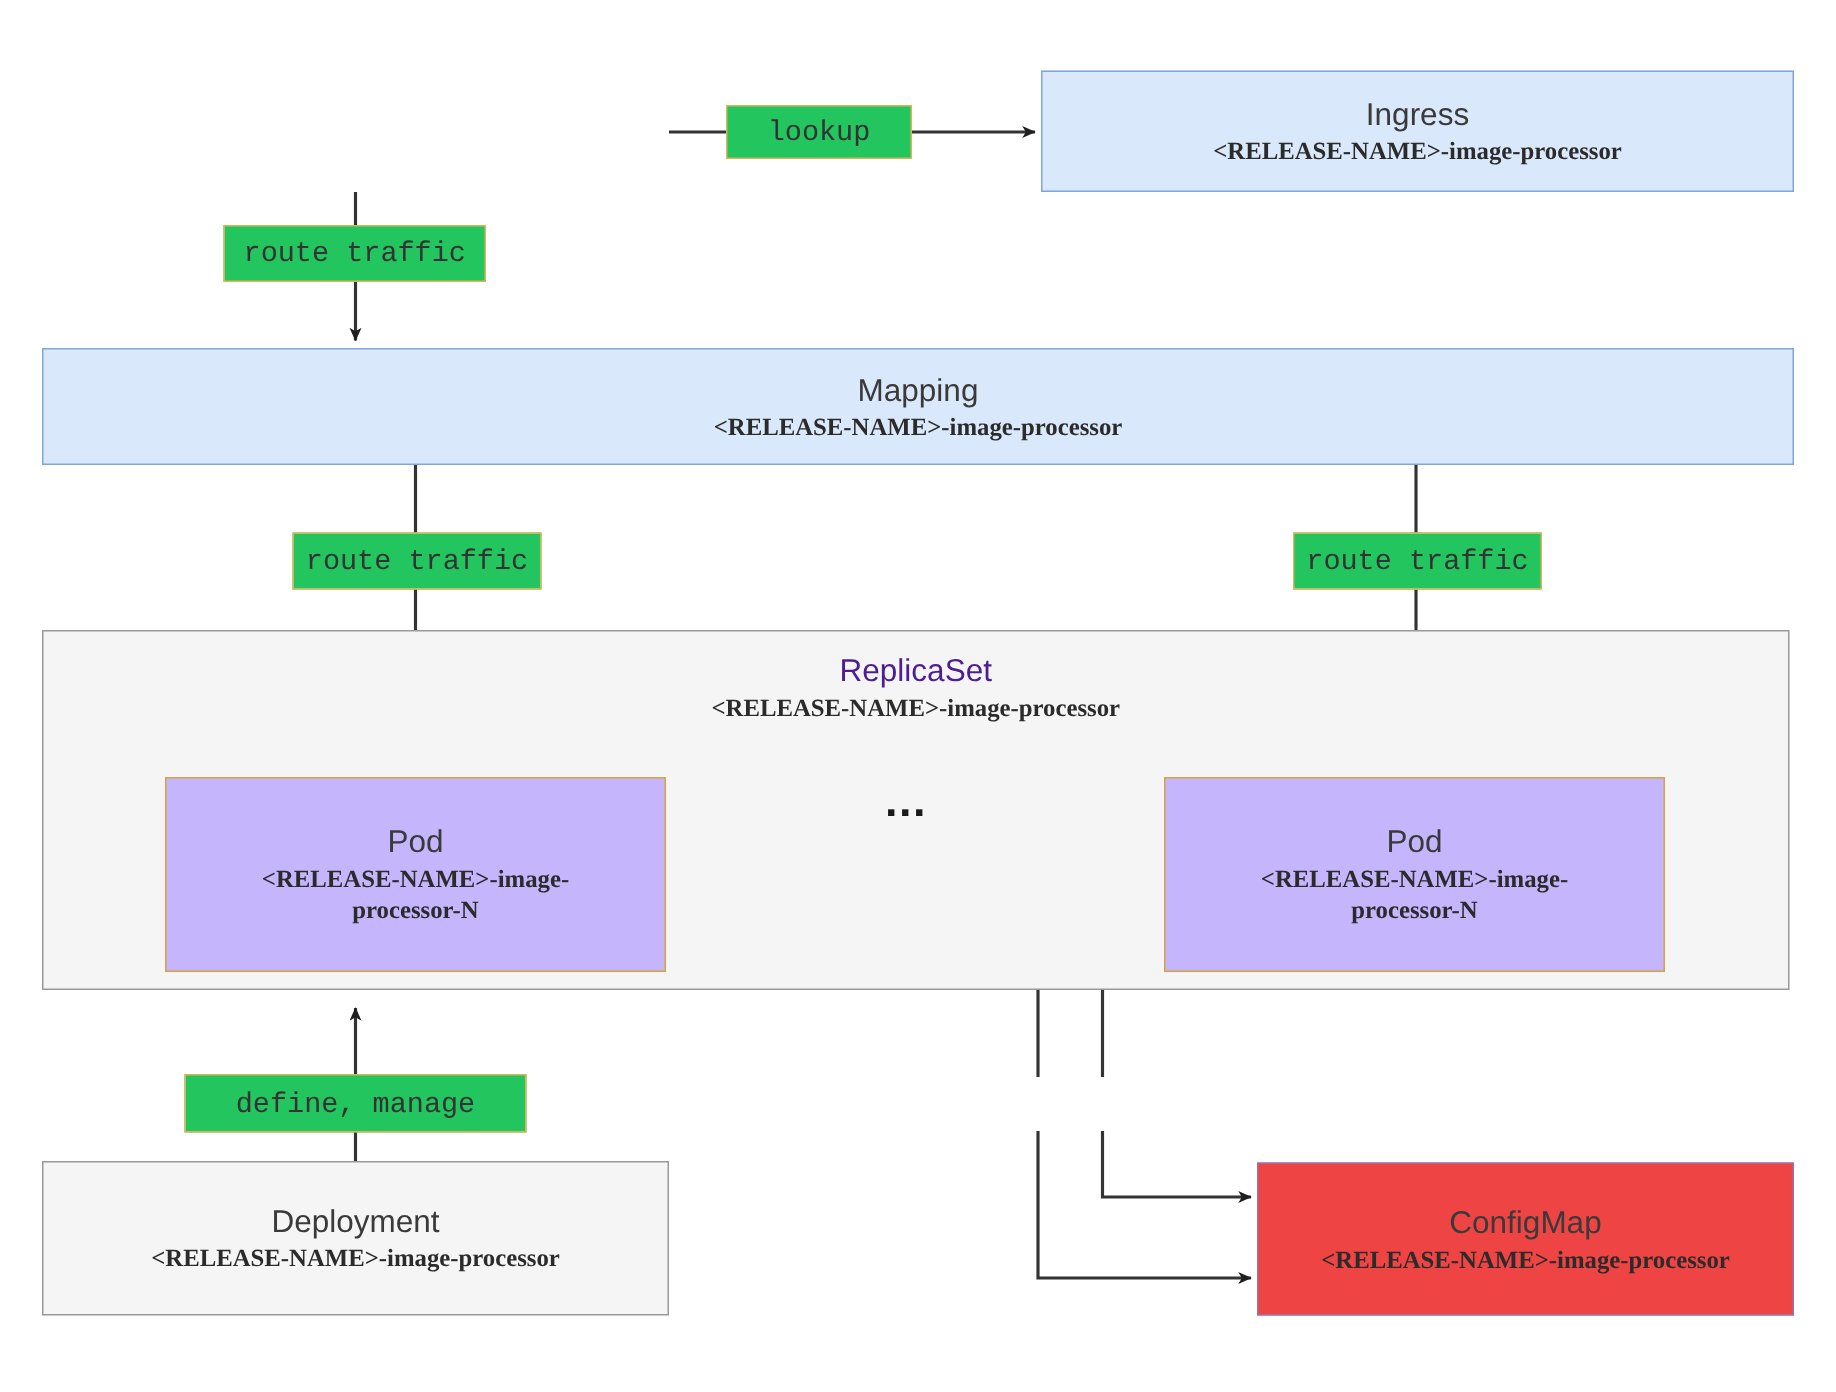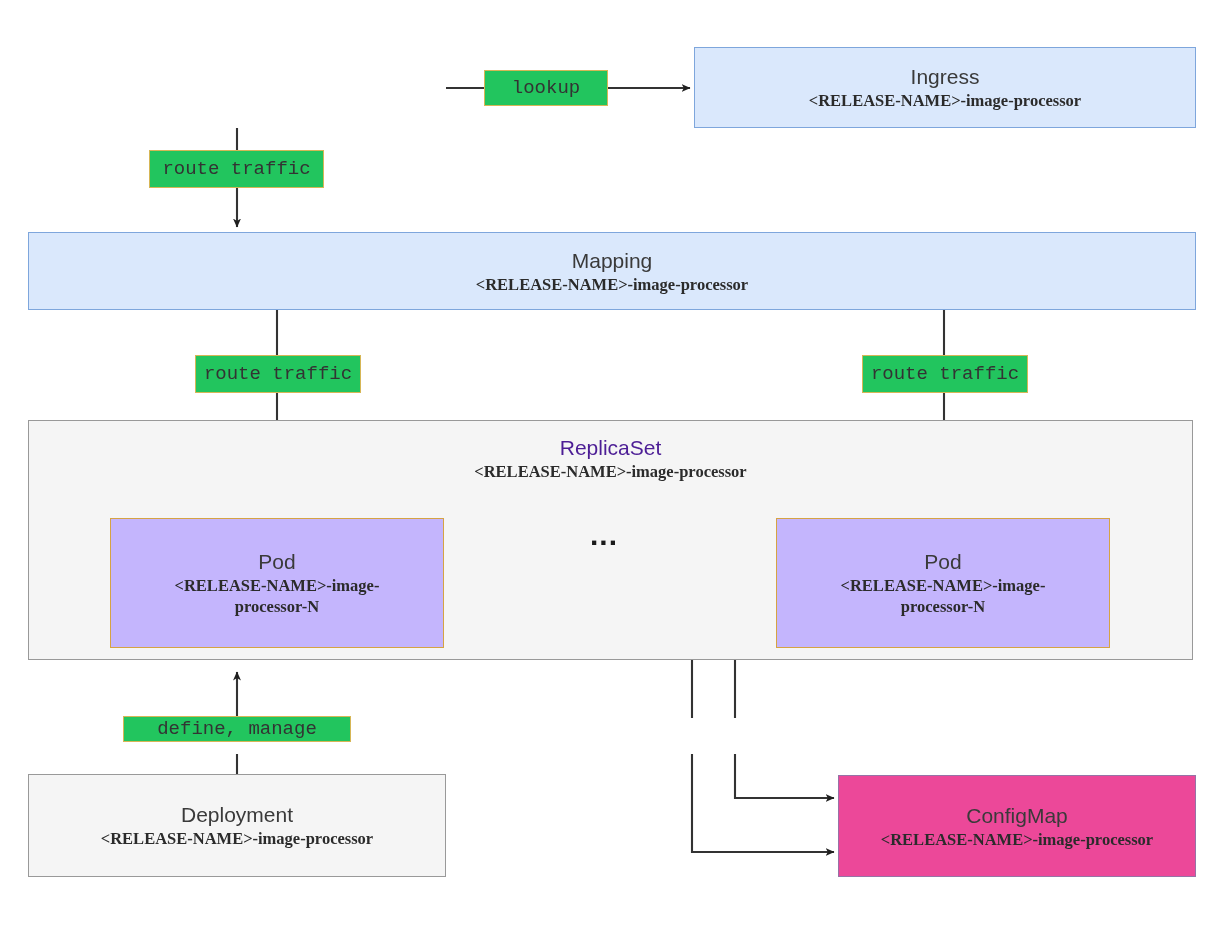--- a/index.html
+++ b/index.html
@@ -62,21 +62,21 @@
   }
   .gray {
     background: #f5f5f5;
     border-color: #999999;
   }
   .orange {
     background: #c4b5fd;
     border-color: #d6a343;
   }
   .purple {
-    background: #ec4899;
+    background: #ef4444;
     border-color: #9673a6;
   }
 
   
   .group {
     position: absolute;
     box-sizing: border-box;
     border: 1px solid #999999;
     background: #f5f5f5;
     display: block;
@@ -212,16 +212,16 @@
   </div>
 
   <div class="edge-label" style="left:484px; top:70px; width:124px; height:36px;">lookup</div>
 
   <div class="edge-label" style="left:149px; top:150px; width:175px; height:38px;">route traffic</div>
 
   <div class="edge-label" style="left:195px; top:355px; width:166px; height:38px;">route traffic</div>
 
   <div class="edge-label" style="left:862px; top:355px; width:166px; height:38px;">route traffic</div>
 
-  <div class="edge-label" style="left:123px; top:716px; width:228px; height:26px;">define, manage</div>
+  <div class="edge-label" style="left:123px; top:716px; width:228px; height:39px;">define, manage</div>
 
 
 </div>
 
 </body></html>

